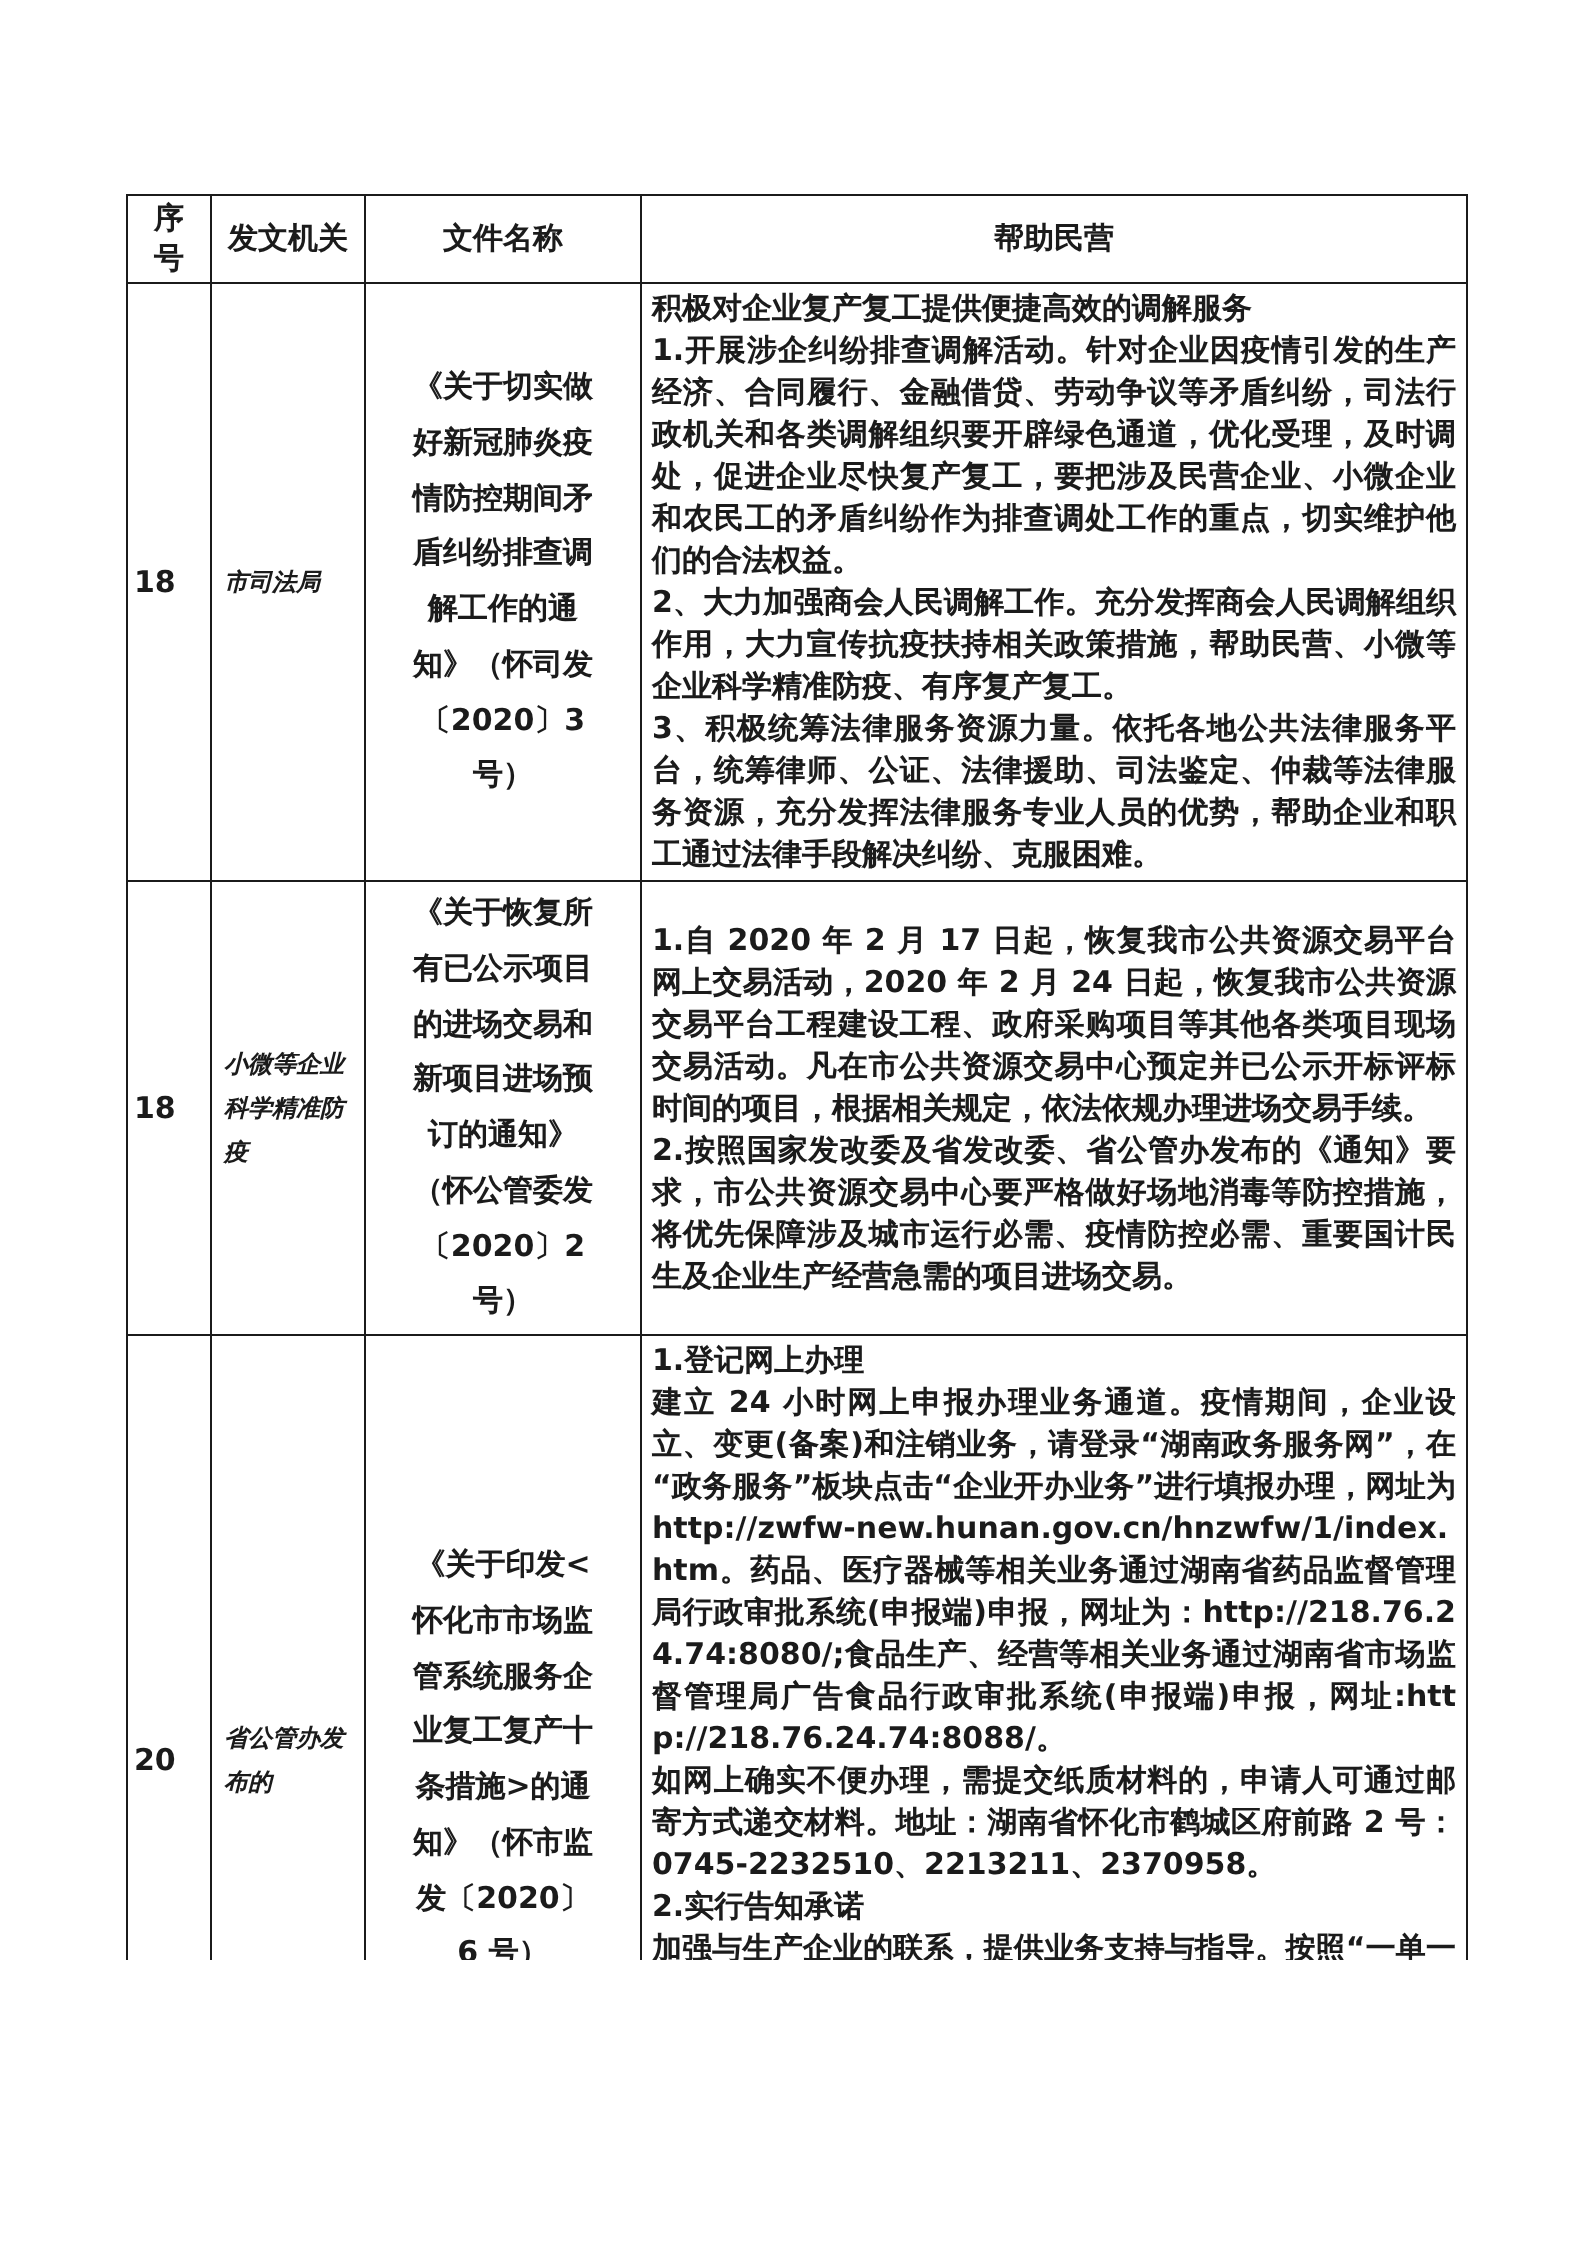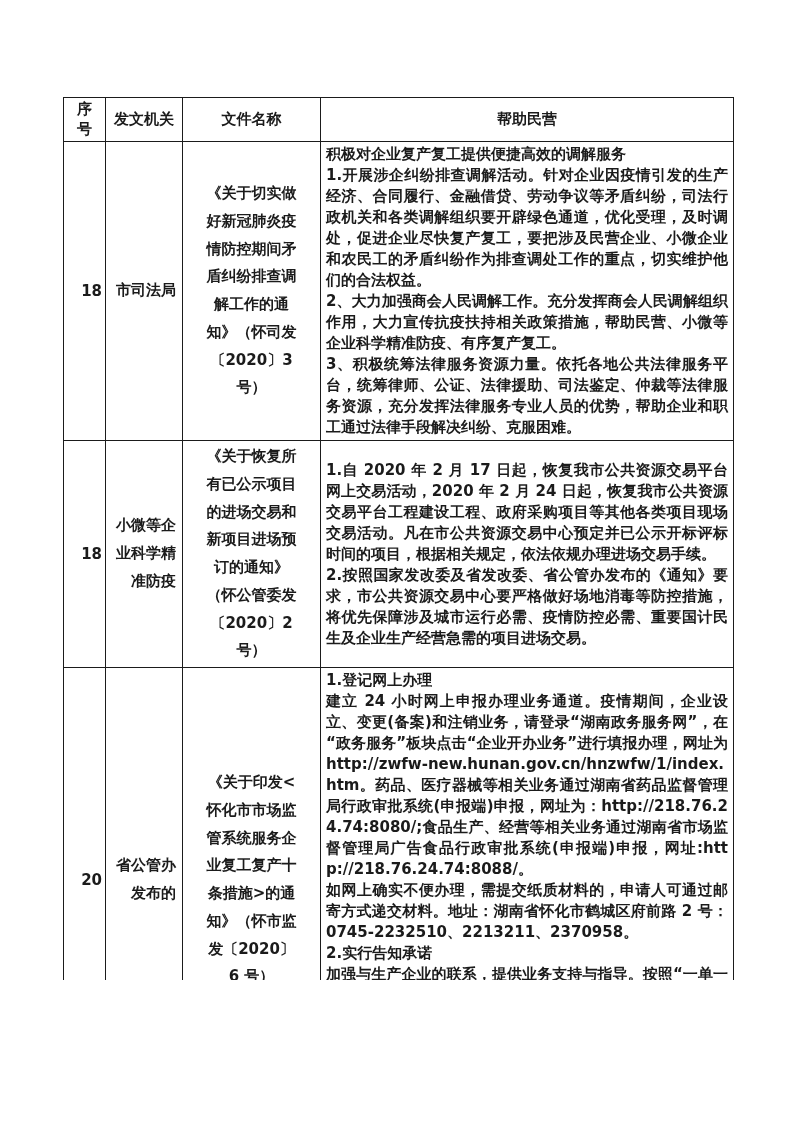--- a/index.html
+++ b/index.html
@@ -43,27 +43,28 @@
     line-height: 1.3;
   }
   .two-line {
     display: block;
     width: 1.15em;
     margin: 0 auto;
     word-break: break-all;
   }
   td.c-no {
     font-size: 15px;
-    text-align: right;
+    text-align: left;
   }
   td.c-agency {
-    font-size: 15px;
-    text-align: right;
+    font-size: 12px;
+    text-align: left;
     line-height: 1.85;
     padding: 2px 6px;
+    font-style: italic;
   }
   td.c-title {
     font-size: 15px;
     text-align: center;
     line-height: 1.85;
     padding: 2px 22px;
   }
   td.c-content {
     font-size: 15px;
     text-align: justify;

